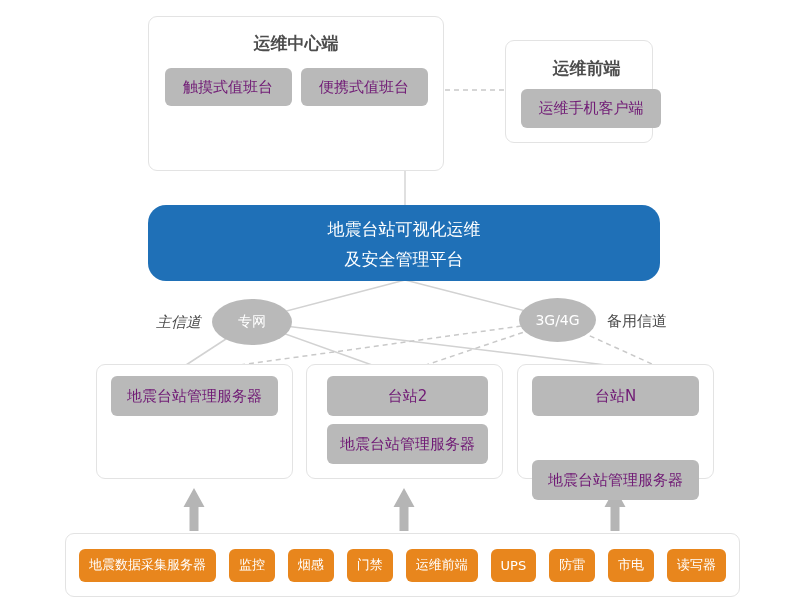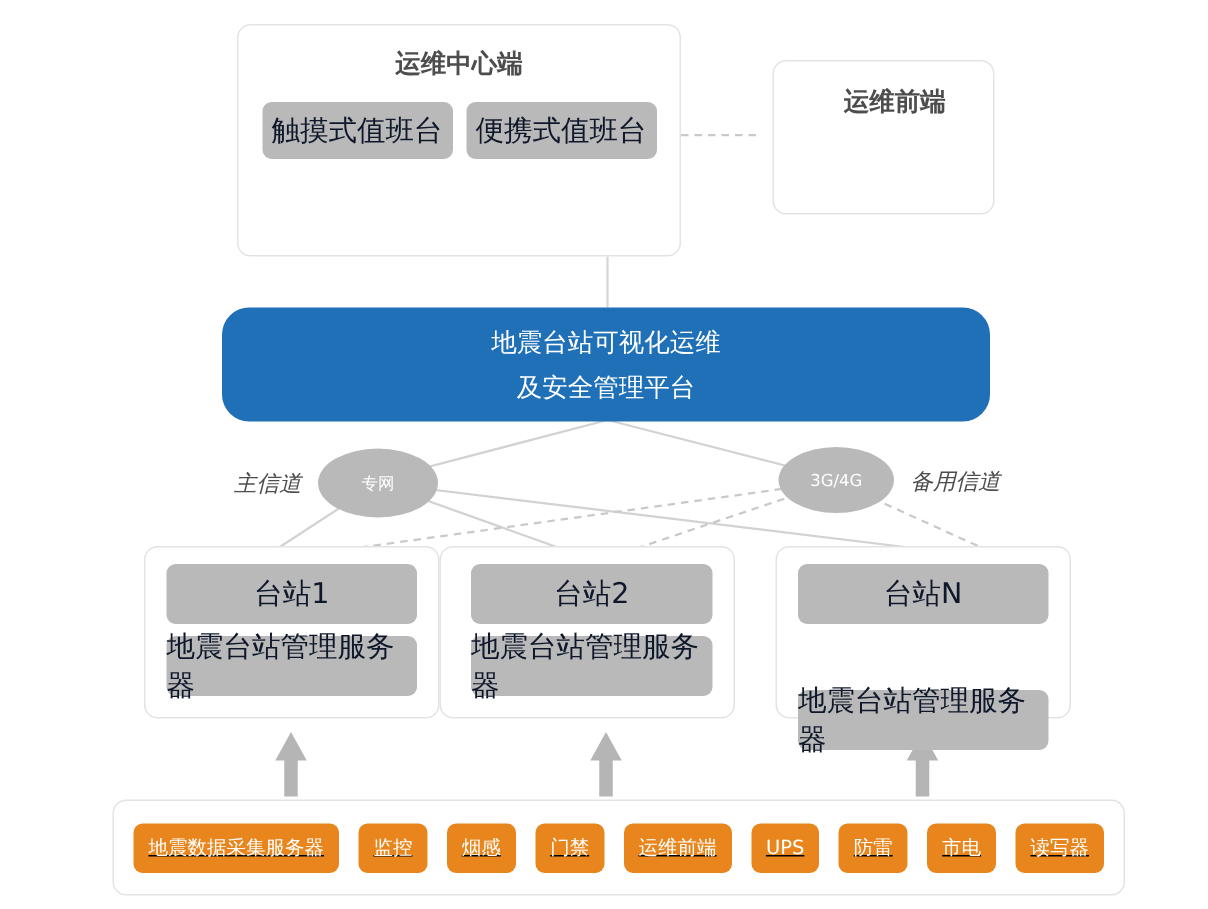--- a/index.html
+++ b/index.html
@@ -1,44 +1,44 @@
 <!DOCTYPE html>
 <html><head>
 <meta charset="utf-8">
 <style>
   html,body{margin:0;padding:0;background:#ffffff;}
   body{font-family:"DejaVu Sans","Liberation Sans",sans-serif;}
   #stage{position:relative;width:805px;height:606px;background:#ffffff;overflow:hidden;}
   svg.overlay{position:absolute;left:0;top:0;z-index:0;}
-  .panel{position:absolute;background:#ffffff;border:1px solid #e3e3e3;border-radius:9px;box-sizing:border-box;z-index:1;margin-left:10px;}
+  .panel{position:absolute;background:#ffffff;border:1px solid #e3e3e3;border-radius:9px;box-sizing:border-box;z-index:1;}
   .panel-title{text-align:center;font-size:17px;font-weight:600;color:#4d4d4d;}
-  .gray-btn{background:#b9b9b9;color:#0f172a;border-radius:6px;display:flex;align-items:center;justify-content:center;font-size:19px;box-sizing:border-box;}
+  .gray-btn{background:#b9b9b9;color:#701a75;border-radius:6px;display:flex;align-items:center;justify-content:center;font-size:15px;box-sizing:border-box;}
   
   #ops-center{left:148px;top:16px;width:296px;height:155px;padding-top:14px;}
   #ops-center .panel-title{height:24px;line-height:24px;}
   #ops-center .grid{display:grid;grid-template-columns:127px 127px;grid-auto-rows:38px;gap:9px;justify-content:center;margin-top:13px;}
   
   #ops-front{left:505px;top:40px;width:148px;height:103px;padding-top:16px;padding-left:15px;}
   #ops-front .panel-title{height:22px;line-height:22px;}
   #ops-front .gray-btn{width:140px;height:39px;margin:10px auto 0 auto;}
   
   #platform{position:absolute;left:148px;top:205px;width:512px;height:76px;background:#1f70b7;border-radius:18px;color:#ffffff;text-align:center;font-size:17px;line-height:30px;padding-top:9px;box-sizing:border-box;z-index:1;}
   
-  .ellipse{position:absolute;background:#b9b9b9;border-radius:50%;color:#ffffff;display:flex;align-items:center;justify-content:center;font-size:11px;z-index:1;}
+  .ellipse{position:absolute;background:#b9b9b9;border-radius:50%;color:#ffffff;display:flex;align-items:center;justify-content:center;font-size:14px;z-index:1;}
   #ellipse-primary{left:212px;top:299px;width:80px;height:46px;}
   #ellipse-backup{left:519px;top:298px;width:77px;height:44px;}
   .channel-label{position:absolute;font-size:15px;color:#4d4d4d;z-index:1;}
   #label-primary{left:156px;top:313px;font-style:italic;}
-  #label-backup{left:607px;top:312px;font-style:italic;}
+  #label-backup{left:607px;top:312px;}
   
   .station{position:absolute;top:364px;width:197px;height:115px;background:#ffffff;border:1px solid #e3e3e3;border-radius:9px;box-sizing:border-box;padding:11px 14px;display:flex;flex-direction:column;gap:8px;z-index:1;}
   .station .gray-btn{height:40px;flex:0 0 40px;}
-  #station-1{left:96px;} #station-2{left:293px;padding-left:20px;} #station-n{left:517px;gap:44px;}
+  #station-1{left:96px;} #station-2{left:306px;padding-left:20px;} #station-n{left:517px;gap:44px;}
   
-  #devices{left:65px;top:533px;width:675px;height:64px;display:flex;align-items:center;justify-content:space-between;padding:0 13px;text-decoration:underline;}
+  #devices{left:65px;top:533px;width:675px;height:64px;display:flex;align-items:center;justify-content:space-between;padding:0 13px;}
   .device-btn{background:#e8861d;color:#ffffff;border-radius:6px;height:33px;display:flex;align-items:center;justify-content:center;font-size:13px;padding:0 10px;white-space:nowrap;}
 </style>
 </head>
 <body>
 
 <div id="stage">
 
   <svg class="overlay" width="805" height="606" viewBox="0 0 805 606">
 
     <line x1="445" y1="90" x2="505" y2="90" stroke="#c9c9c9" stroke-width="1.5" stroke-dasharray="5,4"></line>
@@ -64,34 +64,34 @@
   <div class="panel" id="ops-center">
     <div class="panel-title">运维中心端</div>
     <div class="grid">
       <div class="gray-btn">触摸式值班台</div>
       <div class="gray-btn">便携式值班台</div>
     </div>
   </div>
 
   <div class="panel" id="ops-front">
     <div class="panel-title">运维前端</div>
+    <div class="gray-btn">运维手机客户端</div>
   </div>
 
   <div id="platform">
     <div>地震台站可视化运维</div>
     <div>及安全管理平台</div>
   </div>
 
   <div class="channel-label" id="label-primary">主信道</div>
   <div class="ellipse" id="ellipse-primary">专网</div>
   <div class="ellipse" id="ellipse-backup">3G/4G</div>
   <div class="channel-label" id="label-backup">备用信道</div>
 
   <div class="station" id="station-1">
-    <div class="gray-btn">台站1</div>
     <div class="gray-btn">地震台站管理服务器</div>
   </div>
   <div class="station" id="station-2">
     <div class="gray-btn">台站2</div>
     <div class="gray-btn">地震台站管理服务器</div>
   </div>
   <div class="station" id="station-n">
     <div class="gray-btn">台站N</div>
     <div class="gray-btn">地震台站管理服务器</div>
   </div>

